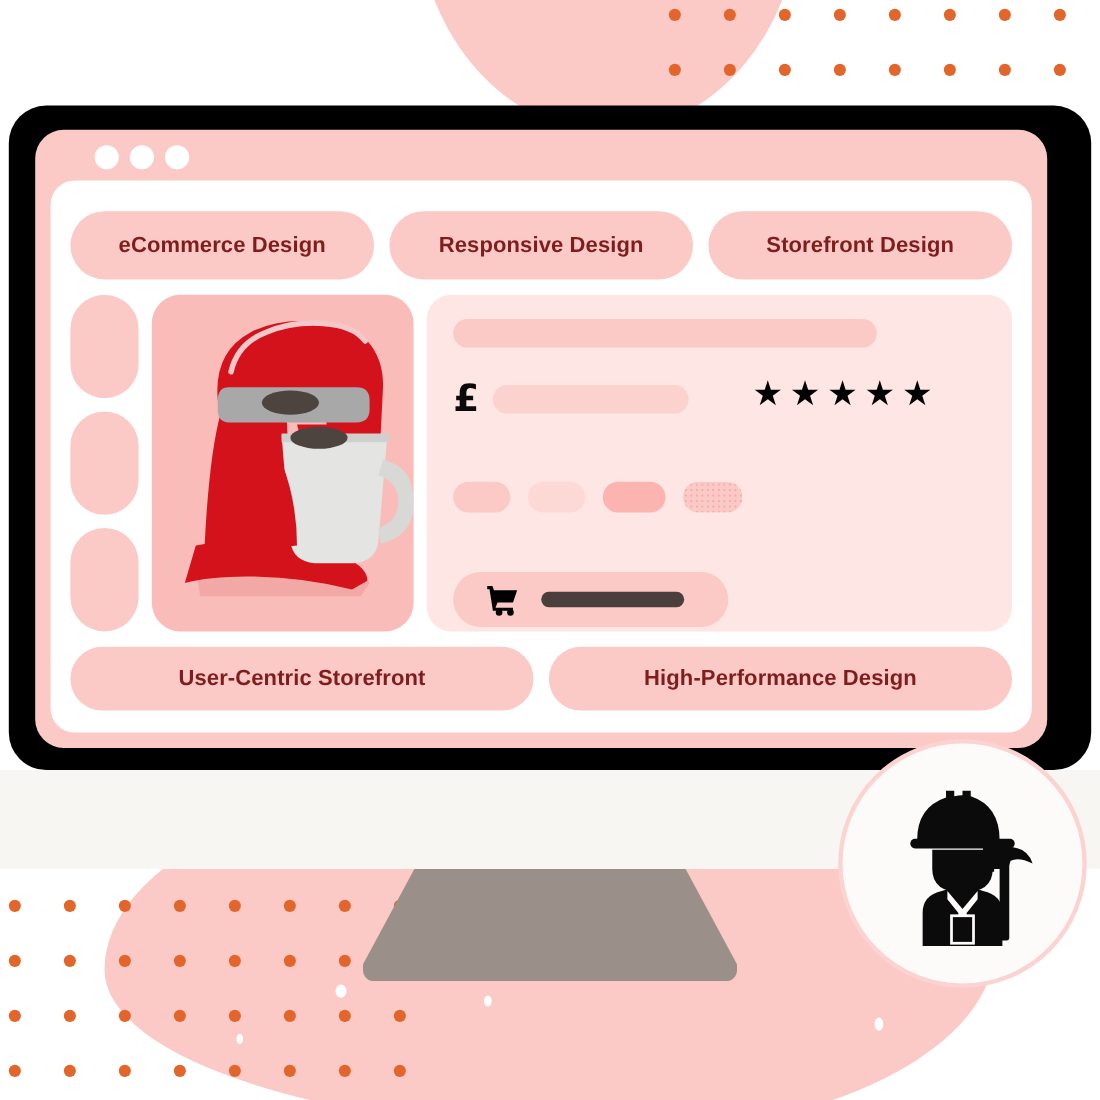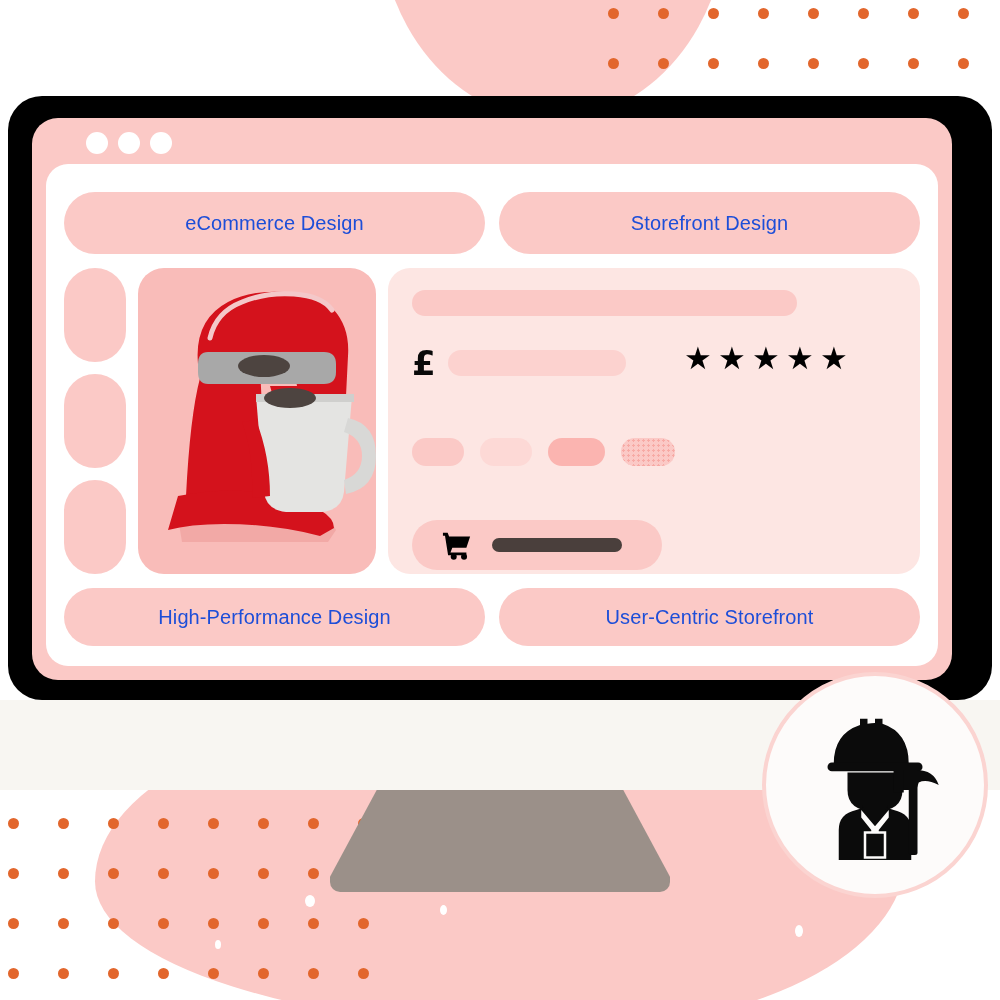--- a/index.html
+++ b/index.html
@@ -37,21 +37,21 @@
   .tl-dot.d1{left:54px;} .tl-dot.d2{left:86px;} .tl-dot.d3{left:118px;}
 
   .viewport{position:absolute;left:14px;top:46px;width:892px;height:502px;
             background:#ffffff;border-radius:22px;}
 
   
   .tab-row{position:absolute;left:18px;top:28px;width:856px;height:62px;
            display:flex;gap:14px;align-items:stretch;}
   .tab{flex:1 1 0;background:#fbc9c6;border-radius:31px;
        display:flex;align-items:center;justify-content:center;
-       font-size:20px;color:#1d4ed8;letter-spacing:.1px;white-space:nowrap;}
+       font-size:20px;color:#7f1d1d;letter-spacing:.1px;white-space:nowrap;font-weight:bold;}
 
   
   .product-area{position:absolute;left:18px;top:104px;width:856px;height:306px;
                 display:flex;gap:12px;}
   .thumbs{width:62px;display:flex;flex-direction:column;gap:12px;}
   .thumb{flex:1 1 0;background:#fbc9c6;border-radius:31px;}
 
   .gallery{width:238px;background:#f9bcb9;border-radius:26px;position:relative;overflow:hidden;}
 
   .details{flex:1 1 auto;background:#fde6e3;border-radius:22px;position:relative;}
@@ -172,20 +172,21 @@
     <div class="titlebar">
       <span class="tl-dot d1"></span>
       <span class="tl-dot d2"></span>
       <span class="tl-dot d3"></span>
     </div>
 
     <div class="viewport">
 
       <div class="tab-row">
         <div class="tab">eCommerce Design</div>
+        <div class="tab">Responsive Design</div>
         <div class="tab">Storefront Design</div>
       </div>
 
       <div class="product-area">
 
         <div class="thumbs">
           <div class="thumb"></div>
           <div class="thumb"></div>
           <div class="thumb"></div>
         </div>
@@ -248,22 +249,22 @@
                 <circle cx="12.5" cy="28.5" r="3.2" fill="#000"></circle>
                 <circle cx="23.5" cy="28.5" r="3.2" fill="#000"></circle>
               </svg>
             </span>
             <span class="cart-bar"></span>
           </div>
         </div>
       </div>
 
       <div class="tab-row-bottom">
+        <div class="tab">User-Centric Storefront</div>
         <div class="tab">High-Performance Design</div>
-        <div class="tab">User-Centric Storefront</div>
       </div>
 
     </div>
   </div>
 
   <div class="badge">
     <svg viewBox="0 0 120 120">
 
       <path d="M27 43 q0 -24 21 -31 v-5 h6 v4 q3 -.6 6 -.6 v-3.4 h6 v4 q21 7 21 32 z" fill="#0b0b0b"></path>
       <rect x="22" y="42" width="76" height="7" rx="3.5" fill="#0b0b0b"></rect>

